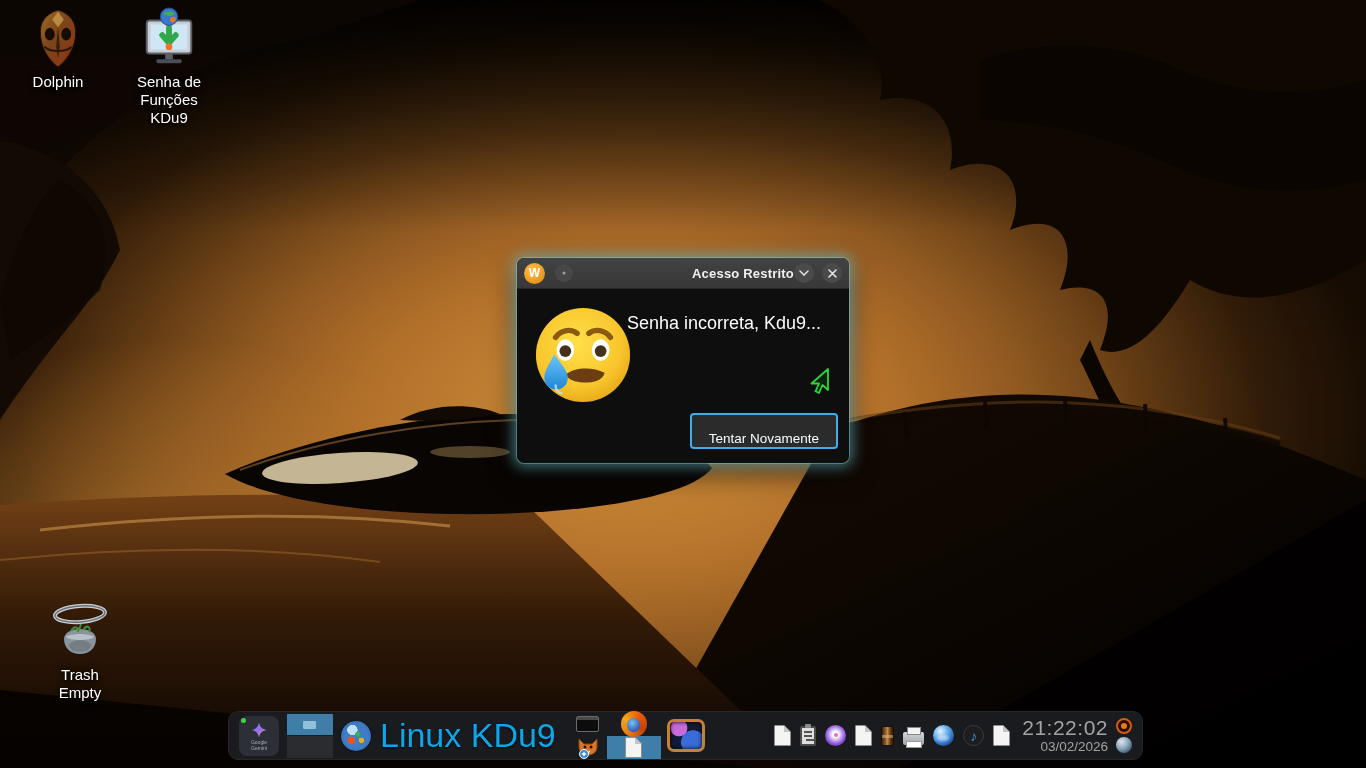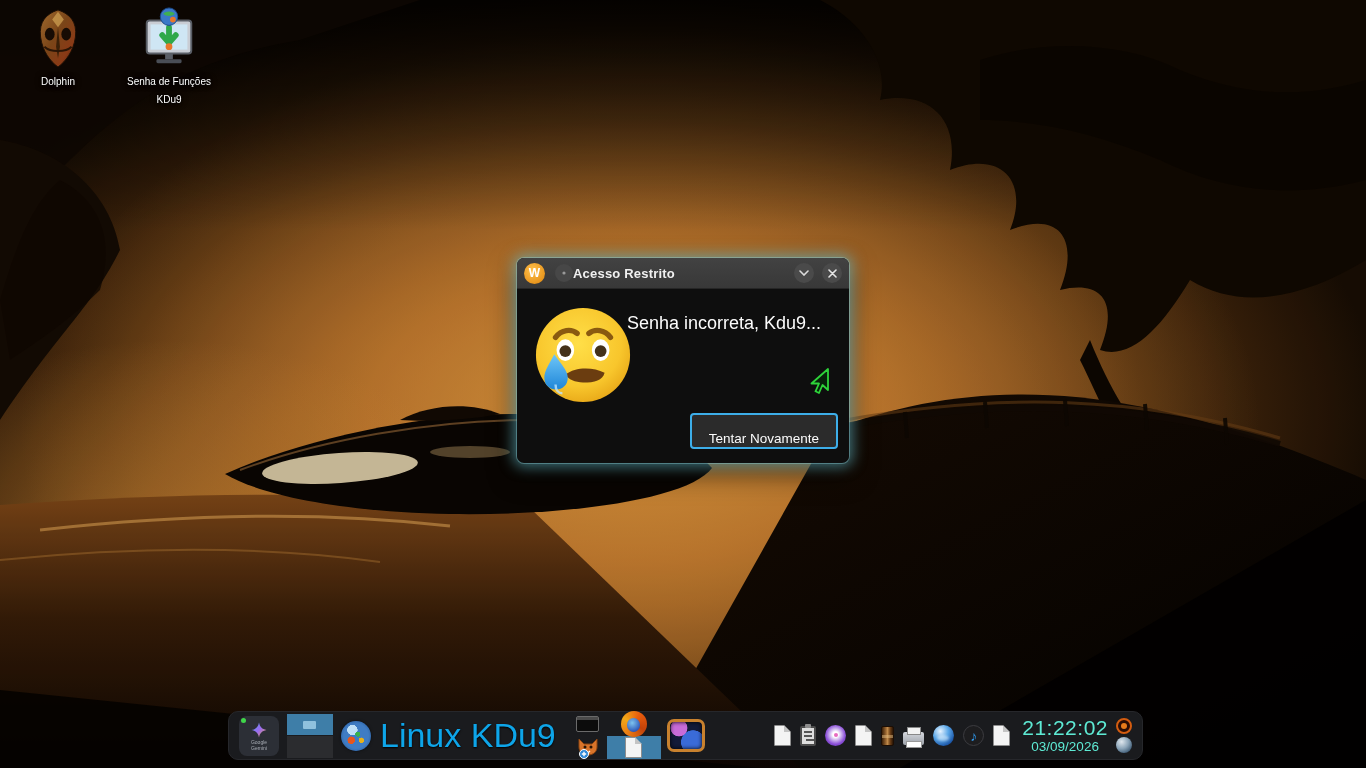--- a/index.html
+++ b/index.html
@@ -8,21 +8,21 @@
     position:relative;width:1366px;height:768px;overflow:hidden;
     font-family:"Liberation Sans","DejaVu Sans",sans-serif;color:#fff;
     background:#150c04;
   }
   .wallpaper{position:absolute;inset:0;z-index:0;}
 
   
   .desk-icon{position:absolute;z-index:2;display:flex;flex-direction:column;align-items:center;cursor:default;}
   .desk-icon .glyph{display:flex;align-items:center;justify-content:center;}
   .desk-icon .lbl{
-    margin-top:5px;font-size:10px;line-height:18px;color:#fff;text-align:center;
+    margin-top:5px;font-size:15px;line-height:18px;color:#fff;text-align:center;
     text-shadow:0 1px 3px #000,0 0 6px rgba(0,0,0,.9);
   }
 
   
   .dialog{
     position:absolute;left:517px;top:258px;width:332px;height:205px;z-index:5;
     border-radius:7px;
     box-shadow:0 0 0 1px rgba(150,220,230,.35),0 0 14px 4px rgba(110,200,215,.55),0 10px 28px rgba(0,0,0,.65);
     background:#0f0f0f;
   }
@@ -35,21 +35,21 @@
     width:21px;height:21px;border-radius:50%;flex:0 0 auto;
     background:radial-gradient(circle at 40% 35%,#ffc14d,#e8961e 70%,#c97a10);
     display:flex;align-items:center;justify-content:center;
     color:#fff;font-weight:bold;font-size:12px;
   }
   .tb-btn{
     width:20px;height:20px;border-radius:50%;background:#4a4a4a;flex:0 0 auto;
     display:flex;align-items:center;justify-content:center;border:none;padding:0;cursor:pointer;
   }
   .tb-btn.small{width:18px;height:18px;background:#474747;margin-left:10px;}
-  .tb-title{flex:1;text-align:left;font-size:13px;font-weight:600;color:#f0f0f0;letter-spacing:.2px;}
+  .tb-title{flex:1;text-align:right;font-size:13px;font-weight:600;color:#f0f0f0;letter-spacing:.2px;}
   .dlg-body{position:relative;height:173px;background:#0e0e0e;border-radius:0 0 7px 7px;}
   .dlg-emoji{position:absolute;left:15px;top:15px;width:102px;height:102px;}
   .dlg-heading{position:absolute;left:110px;top:24px;font-size:18px;font-weight:normal;color:#fcfcfc;}
   .dlg-text{position:absolute;left:110px;top:62px;font-size:13.5px;line-height:19px;color:#ededed;}
   .dlg-cursor{position:absolute;left:290px;top:79px;width:24px;height:27px;}
   .retry-btn{
     position:absolute;right:11px;bottom:13px;height:34px;padding:16px 17px;
     background:#2b2b2b;border:2px solid #3daee9;border-radius:4px;
     color:#fcfcfc;font-size:13.5px;font-family:inherit;cursor:pointer;
   }
@@ -236,20 +236,34 @@
         <path d="M26,8 C29,5 35,5 38,8 C35,11 29,11 26,8 Z" fill="#3fae52"></path>
         <circle cx="36" cy="14" r="3" fill="#e8762a"></circle>
         <rect x="28" y="49" width="8" height="6" fill="#5a5e66"></rect>
         <rect x="19" y="55" width="26" height="4" rx="1.5" fill="#4a4e56"></rect>
         <circle cx="32" cy="42" r="3.5" fill="#e8762a"></circle>
       </svg>
     </span>
     <span class="lbl" style="width:92px;">Senha de Funções KDu9</span>
   </div>
 
+  <div class="desk-icon" style="left:39px;top:603px;width:82px;">
+    <span class="glyph">
+      <svg width="62" height="58" viewBox="0 0 62 58" aria-hidden="true">
+        <ellipse cx="31" cy="11" rx="25" ry="8" fill="none" stroke="#c9ced4" stroke-width="4" transform="rotate(-4 31 11)"></ellipse>
+        <ellipse cx="31" cy="11" rx="25" ry="8" fill="none" stroke="#6a7076" stroke-width="1.5" transform="rotate(-4 31 11)"></ellipse>
+        <path d="M15,36 C15,30 22,26 31,26 C40,26 47,30 47,36 C47,45 40,51 31,51 C22,51 15,45 15,36 Z" fill="#8a949c"></path>
+        <path d="M17,34 C20,30 42,30 45,34 C42,38 20,38 17,34 Z" fill="#b8c0c8"></path>
+        <path d="M22,28 C26,22 30,24 29,29 M34,27 C38,21 42,24 40,29 M30,27 L32,21" stroke="#3f8f3f" stroke-width="2" fill="none"></path>
+        <ellipse cx="31" cy="43" rx="11" ry="6" fill="#6a747c" opacity=".7"></ellipse>
+      </svg>
+    </span>
+    <span class="lbl">Trash</span>
+    <span class="lbl" style="margin-top:0;">Empty</span>
+  </div>
 
   <div class="dialog">
     <div class="titlebar">
       <span class="app-badge">W</span>
       <button class="tb-btn small">
         <svg width="4" height="4" aria-hidden="true">
             <circle cx="2" cy="2" r="1.6" fill="#9a9a9a"></circle>
           </svg>
       </button>
       <span class="tb-title">Acesso Restrito</span>
@@ -361,23 +375,23 @@
       <span class="page-icon"></span>
       <span class="barrel-icon"></span>
       <span class="printer-icon"></span>
       <span class="netglobe-icon"></span>
       <span class="audio-icon">
           <span>♪</span>
         </span>
       <span class="page-icon"></span>
     </div>
 
-    <div class="clock" style="color:#5eead4;text-align:center;">
+    <div class="clock" style="color:#a3a3a3;">
       <div class="time">21:22:02</div>
-      <div class="date">03/09/2026</div>
+      <div class="date">03/02/2026</div>
     </div>
 
     <div class="mini-col">
       <span class="mini-orange"></span>
       <span class="mini-globe"></span>
     </div>
   </div>
 
 </div>
 

